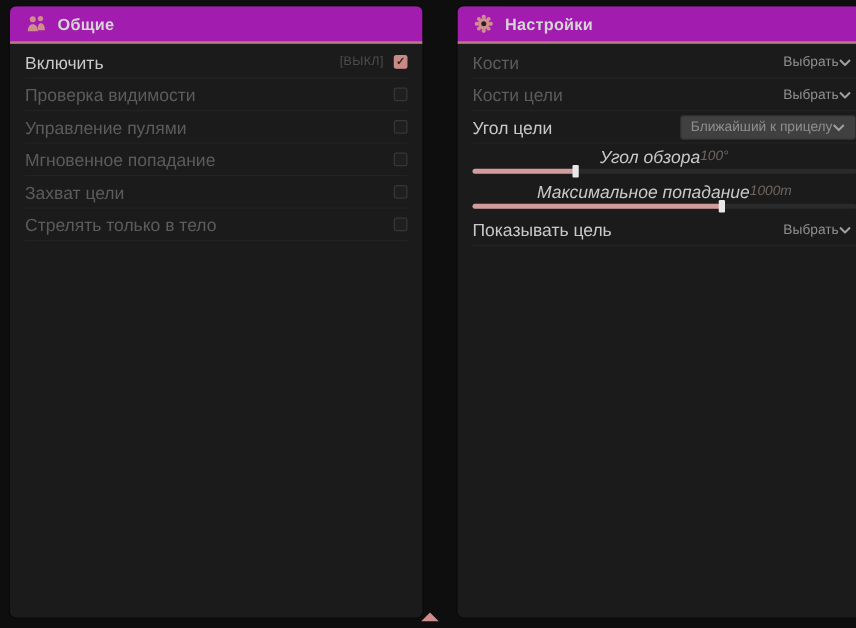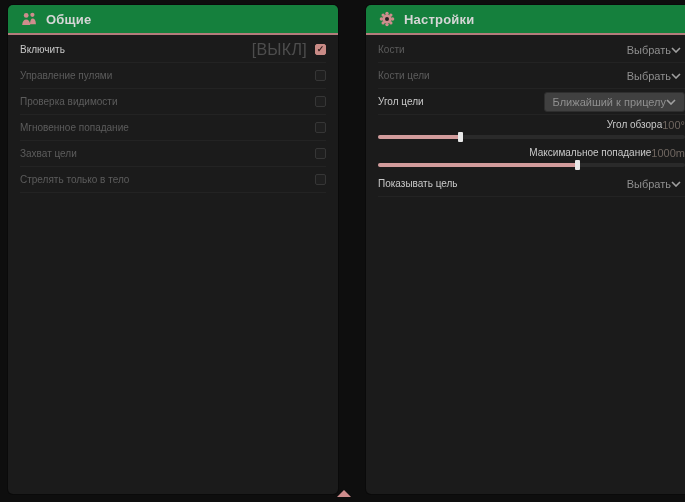--- a/index.html
+++ b/index.html
@@ -11,39 +11,39 @@
   }
   .panel{
     position:absolute;top:5px;height:489px;
     background:#1b1b1b;border-radius:5px;
     box-shadow:0 0 0 1px #0a0a0a;
     overflow:hidden;
   }
   .panel.left{left:8px;width:330px;}
   .panel.right{left:366px;width:331px;}
   .panel-header{
-    height:28px;background:#15803d;
+    height:28px;background:#a21caf;
     display:flex;align-items:center;gap:9px;
     padding:0 13px;
     border-bottom:2px solid #b47c7c;
   }
   .panel-title{
     color:#d6d6d6;font-size:13px;font-weight:700;letter-spacing:.2px;
   }
   .hicon{width:16px;height:16px;display:inline-flex;align-items:center;justify-content:center;}
   .rows{padding:2px 12px 0 12px;}
   .row{
     height:25px;display:flex;align-items:center;justify-content:space-between;
     border-bottom:1px solid #232323;
   }
-  .lbl{color:#5c5c5c;font-size:10px;}
+  .lbl{color:#5c5c5c;font-size:14px;}
   .lbl.bright{color:#c9c9c9;}
   .lbl.dim2{color:#4a4a4a;}
   .right-group{display:flex;align-items:center;gap:8px;}
-  .state{color:#4d4d4d;font-size:16px;letter-spacing:.3px;}
+  .state{color:#4d4d4d;font-size:10px;letter-spacing:.3px;}
   
   .cb{
     width:11px;height:11px;border-radius:2px;
     background:#1f1f1f;border:1px solid #363636;
     display:flex;align-items:center;justify-content:center;
     box-sizing:border-box;
   }
   .cb .tick{display:none;color:#3a2220;font-size:9px;line-height:1;font-weight:700;}
   .cb.checked{background:#c98b86;border-color:#c98b86;}
   .cb.checked .tick{display:block;}
@@ -51,21 +51,21 @@
   .select{display:flex;align-items:center;padding:3px 4px;border-radius:3px;}
   .select.boxed{background:#404040;border:1px solid #2e2e2e;padding:3px 8px;}
   .sel-val{color:#8f8f8f;font-size:11px;}
   .chev{width:10px;height:6px;}
   .chev polyline{fill:none;stroke:#a0a0a0;stroke-width:1.6;}
   
   .slider-row{
     display:block;height:27px;padding-top:1px;
     border-bottom:none;
   }
-  .slider-top{display:flex;align-items:center;justify-content:flex-end;height:17px;}
+  .slider-top{display:flex;align-items:center;justify-content:center;height:17px;font-style:italic;}
   .slider-val{color:#6f6660;font-size:11px;}
   .track{
     height:4px;background:#2a2a2a;border-radius:2px;position:relative;margin-top:2px;
   }
   .fill{
     height:4px;background:#d29c9c;border-radius:2px;position:relative;
   }
   .thumb{
     position:absolute;right:-2px;top:-3px;width:5px;height:10px;
     background:#e8e8e8;border-radius:1px;
@@ -100,28 +100,28 @@
       <span class="lbl bright">Включить</span>
       <span class="right-group">
         <span class="state">[ВЫКЛ]</span>
         <span class="cb checked">
           <span class="tick">✓</span>
         </span>
       </span>
     </div>
 
     <div class="row">
+      <span class="lbl">Проверка видимости</span>
+      <span class="cb">
+        
+      </span>
+    </div>
+
+    <div class="row">
       <span class="lbl">Управление пулями</span>
-      <span class="cb">
-        
-      </span>
-    </div>
-
-    <div class="row">
-      <span class="lbl">Проверка видимости</span>
       <span class="cb">
         
       </span>
     </div>
 
     <div class="row">
       <span class="lbl">Мгновенное попадание</span>
       <span class="cb">
         
       </span>

